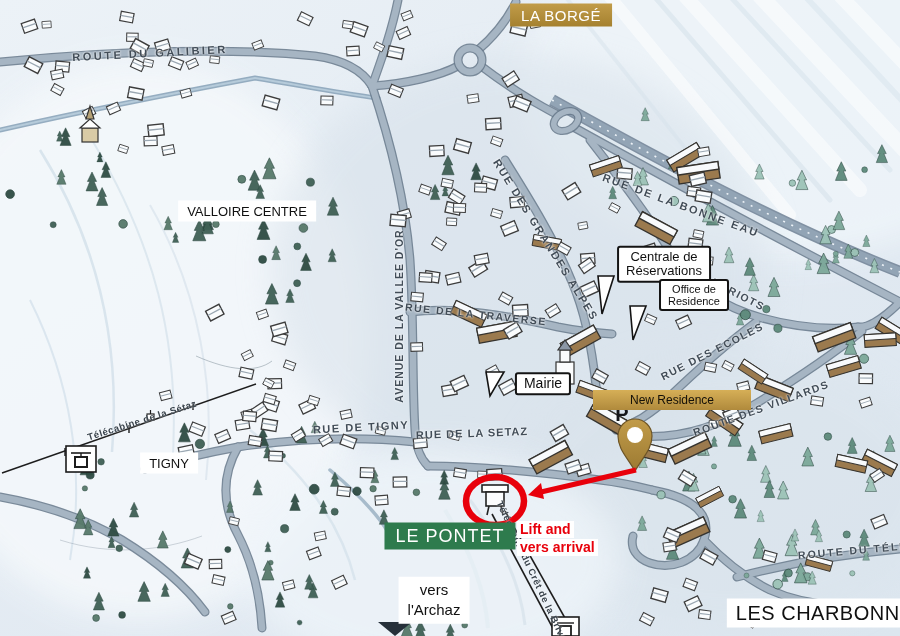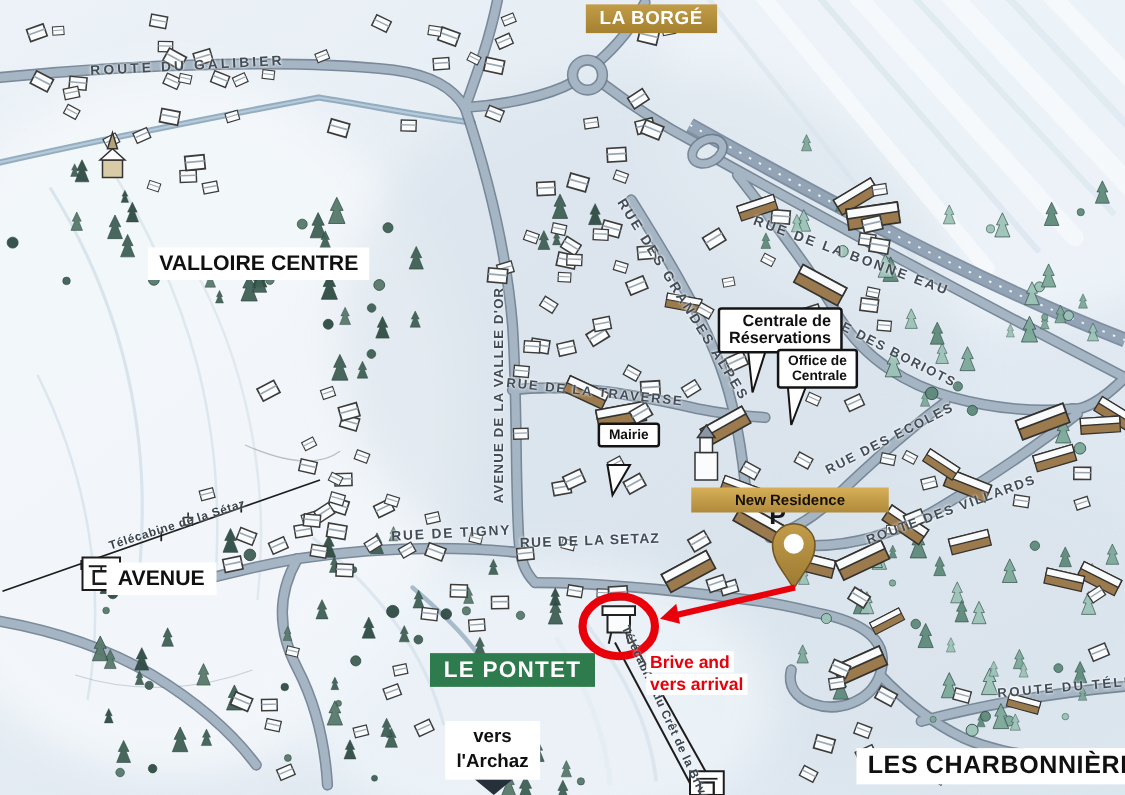--- a/index.html
+++ b/index.html
@@ -1,29 +1,29 @@
 <!DOCTYPE html>
 <html><head>
 <meta charset="utf-8">
 <style>
   html,body{margin:0;padding:0;background:#555;}
   .stage{position:relative;width:900px;height:636px;overflow:hidden;
          font-family:"Liberation Sans",sans-serif;background:#e6edf4;}
   .stage svg{position:absolute;left:0;top:0;}
   .ov{position:absolute;left:0;top:0;width:900px;height:636px;}
-  .lbl{position:absolute;transform:translate(-50%,-50%);font-weight:bold;
-       white-space:nowrap;text-align:center;z-index:5;}
+  .lbl{position:absolute;transform:translate(-50%,-50%);font-weight:normal;
+       white-space:nowrap;text-align:center;z-index:5;margin-left:40px;}
   .gold{background:linear-gradient(#c19c49,#a5812f);color:#fff;
         padding:3px 11px;font-size:15px;letter-spacing:.5px;}
   .gold-dark{background:linear-gradient(#d6af57,#b08a3c);color:#141008;
         padding:3px 14px;font-size:12px;}
-  .white{background:#fff;color:#101010;padding:3px 9px;font-size:17px;}
+  .white{background:#fff;color:#101010;padding:3px 9px;font-size:13px;}
   .big{font-size:20px;letter-spacing:.5px;}
   .callout{background:#fff;border:2px solid #141414;border-radius:3px;
-        color:#101010;padding:2px 7px;font-size:13px;line-height:1.1;text-align:right;}
+        color:#101010;padding:2px 7px;font-size:13px;line-height:1.1;}
   .green{background:#2e7b4d;color:#fff;font-size:18px;padding:3px 11px;letter-spacing:1px;}
   .street{position:absolute;transform:translate(-50%,-50%);color:#424d58;
         font-size:10.5px;font-weight:bold;white-space:nowrap;z-index:3;
         text-shadow:0 0 2px rgba(255,255,255,.9),0 0 3px rgba(255,255,255,.7);}
   .liftlbl{position:absolute;transform:translate(-50%,-50%);color:#39434c;
         font-size:9.5px;font-weight:bold;letter-spacing:.6px;white-space:nowrap;z-index:3;
         text-shadow:0 0 2px rgba(255,255,255,.9);}
   .redtxt{position:absolute;color:#e8000b;background:#fff;font-weight:bold;
         font-size:14px;line-height:1.1;padding:1px 3px;white-space:nowrap;z-index:7;}
   .pmark{position:absolute;transform:translate(-50%,-50%);color:#15161a;
@@ -1511,36 +1511,36 @@
     <div class="street" style="left:361px;top:427px;transform:translate(-50%,-50%) rotate(-3deg);letter-spacing:1.5px;font-size:11px">RUE DE TIGNY</div>
     <div class="street" style="left:472px;top:433px;transform:translate(-50%,-50%) rotate(-2deg);letter-spacing:1px;font-size:11px">RUE DE LA SETAZ</div>
     <div class="street" style="left:761px;top:408px;transform:translate(-50%,-50%) rotate(-20deg);letter-spacing:1.5px">ROUTE DES VILLARDS</div>
     <div class="street" style="left:798px;top:549px;transform:rotate(-5deg);transform-origin:left center;letter-spacing:2px">ROUTE DU TÉLÉG</div>
 
     <div class="liftlbl" style="left:142px;top:420px;transform:translate(-50%,-50%) rotate(-17.5deg)">Télécabine de la Sétaz</div>
     <div class="liftlbl" style="left:532px;top:571px;transform:translate(-50%,-50%) rotate(65deg)">Télécabine du Crêt de la Brive</div>
 
     <div class="lbl gold" style="left:521px;top:15px">LA BORGÉ</div>
     <div class="lbl white" style="left:207px;top:211px">VALLOIRE CENTRE</div>
-    <div class="lbl callout" style="left:503px;top:348px;font-size:11px">Mairie</div>
+    <div class="lbl callout" style="left:503px;top:384px;font-size:14px">Mairie</div>
     <div class="lbl callout" style="left:624px;top:264px">
       <span><span>Centrale de</span><br>
       <span>Réservations</span></span>
     </div>
     <div class="lbl callout" style="left:654px;top:295px;font-size:11px">
       <span><span>Office de</span><br>
-      <span>Centrale</span></span>
+      <span>Residence</span></span>
     </div>
     <div class="lbl gold-dark" style="left:632px;top:400px;min-width:130px">New Residence</div>
-    <div class="lbl white" style="left:129px;top:463px">AVENUE</div>
+    <div class="lbl white" style="left:129px;top:463px">TIGNY</div>
     <div class="lbl green" style="left:410px;top:536px">LE PONTET</div>
     <div class="lbl white" style="left:394px;top:600px;font-size:15px;line-height:1.35">
       <span><span>vers</span><br>
       <span>l'Archaz</span></span>
     </div>
     <div class="lbl white big" style="left:809px;top:613px">LES CHARBONNIÈRES</div>
 
     <div class="pmark" style="left:622px;top:414px">P</div>
 
-    <div class="redtxt" style="left:517px;top:521px">Brive and</div>
+    <div class="redtxt" style="left:517px;top:521px">Lift and</div>
     <div class="redtxt" style="left:517px;top:539px">vers arrival</div>
   </div>
 </div>
 
 </body></html>

